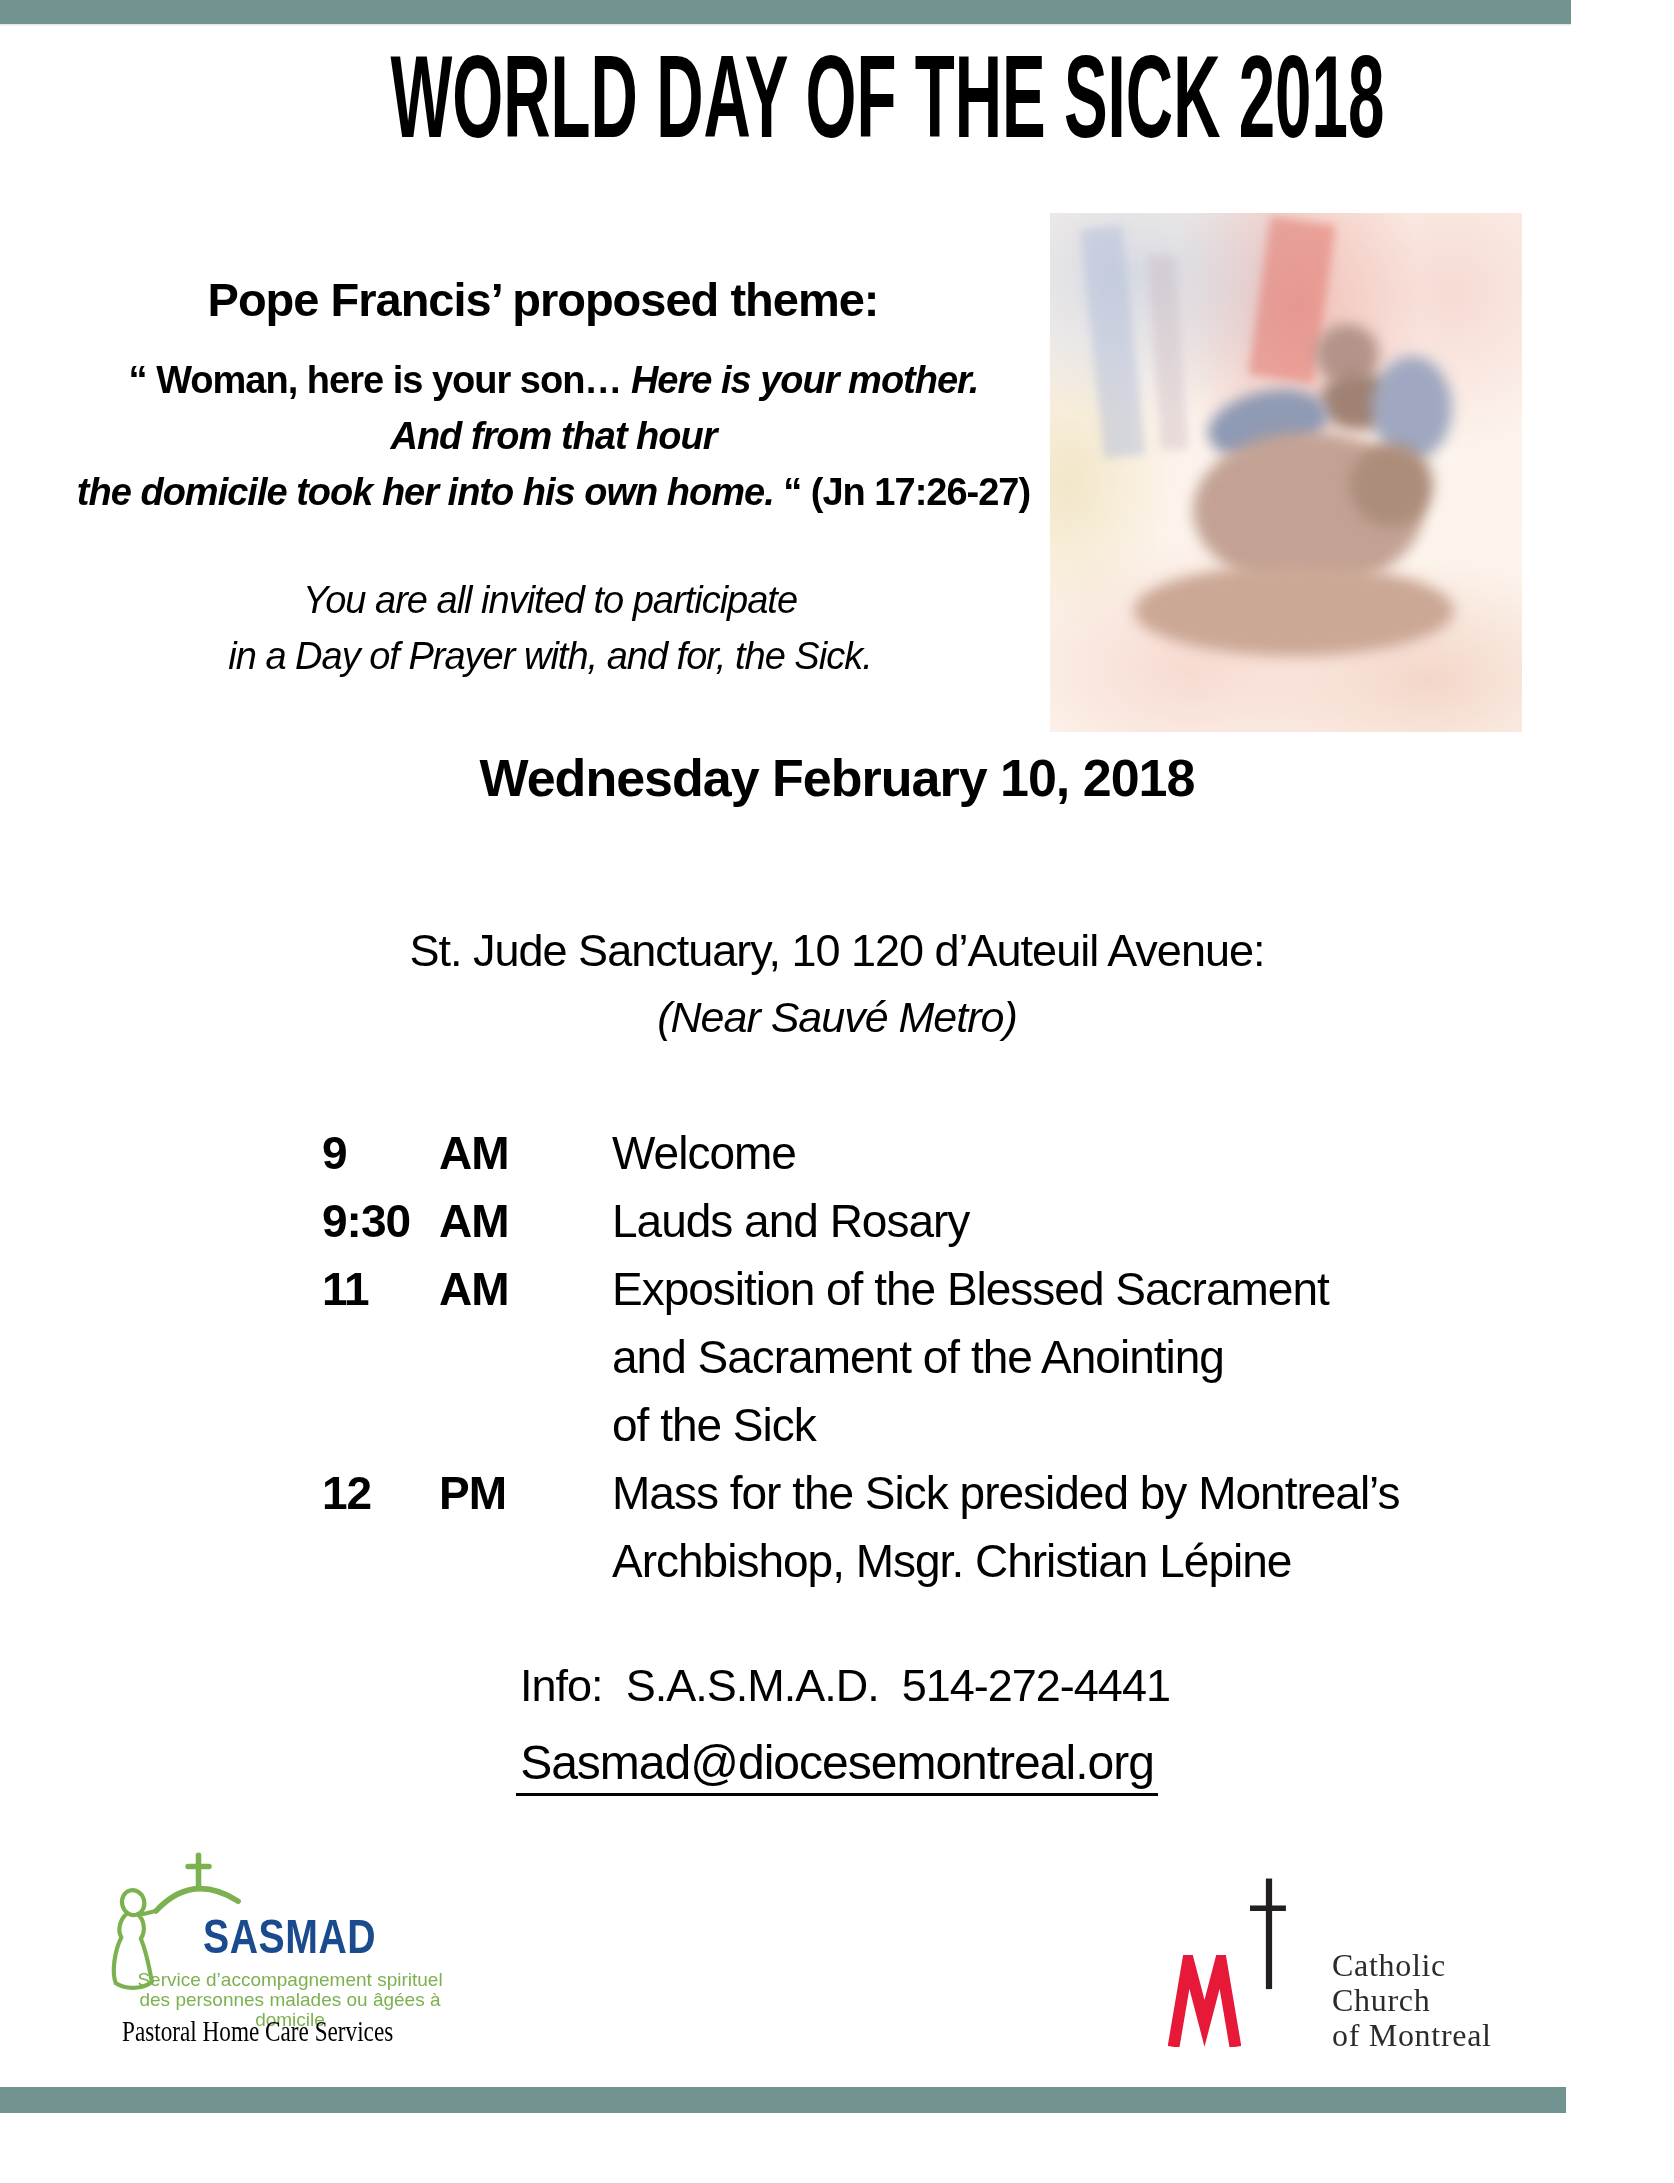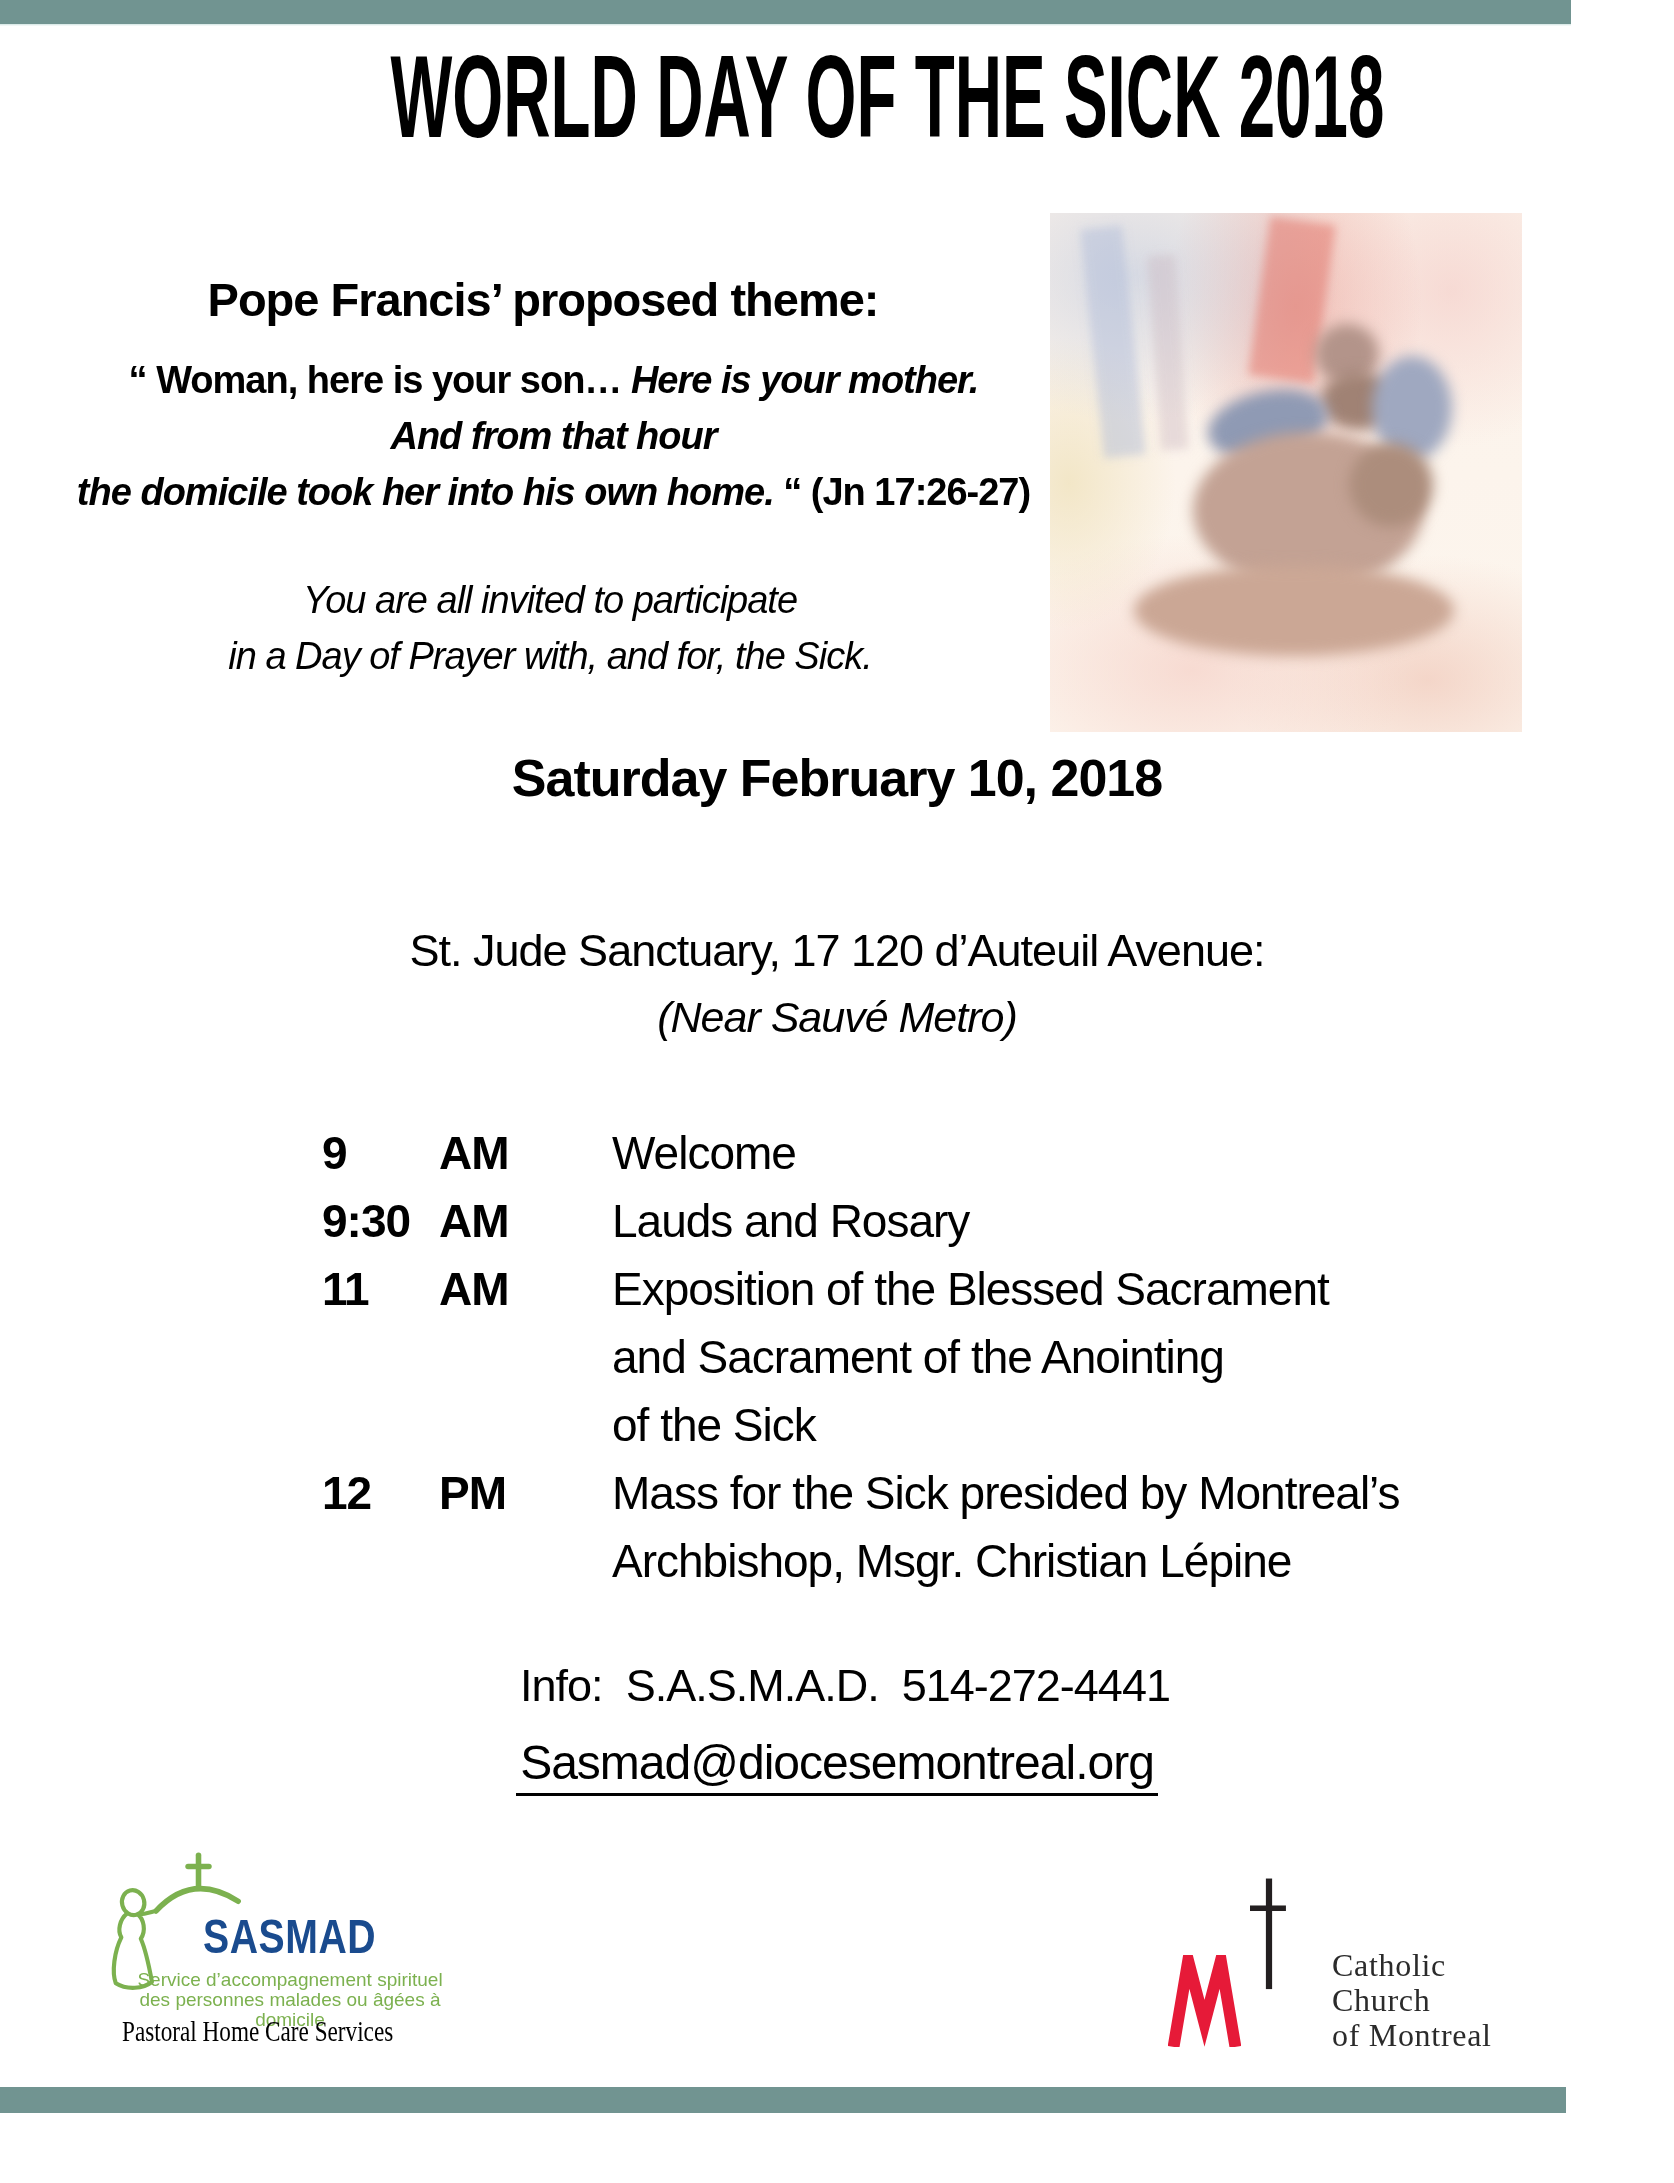--- a/index.html
+++ b/index.html
@@ -102,24 +102,24 @@
     <div class="streak" style="left:104px;top:42px;width:28px;height:195px;background:rgba(200,180,190,.40);transform:rotate(-4deg);"></div>
     <div class="blob" style="left:265px;top:111px;width:64px;height:60px;background:#b3948a;"></div>
     <div class="blob" style="left:270px;top:159px;width:78px;height:58px;background:#a08274;"></div>
     <div class="blob" style="left:322px;top:143px;width:80px;height:104px;background:#9fa8c0;"></div>
     <div class="blob" style="left:157px;top:178px;width:122px;height:66px;background:#8f9ab4;transform:rotate(-12deg);"></div>
     <div class="blob" style="left:143px;top:219px;width:230px;height:157px;background:#c3a294;"></div>
     <div class="blob" style="left:84px;top:352px;width:320px;height:91px;background:#cba795;"></div>
     <div class="blob" style="left:299px;top:230px;width:84px;height:84px;background:#ac8d7c;"></div>
   </div>
 
-  <div class="abs date-line center cond">Saturday February 10, 2018</div>
+  <div class="abs date-line center cond">Wednesday February 10, 2018</div>
 
   <div class="abs venue center cond">
-    <div>St. Jude Sanctuary, 17 120 d’Auteuil Avenue:</div>
+    <div>St. Jude Sanctuary, 10 120 d’Auteuil Avenue:</div>
     <div class="metro">(Near Sauvé Metro)</div>
   </div>
 
   <div class="abs schedule cond">
     <div class="sched-row">
       <div class="time-col">
           <span class="time-num">9</span>
           <span>AM</span>
         </div>
       <div class="desc-col">

